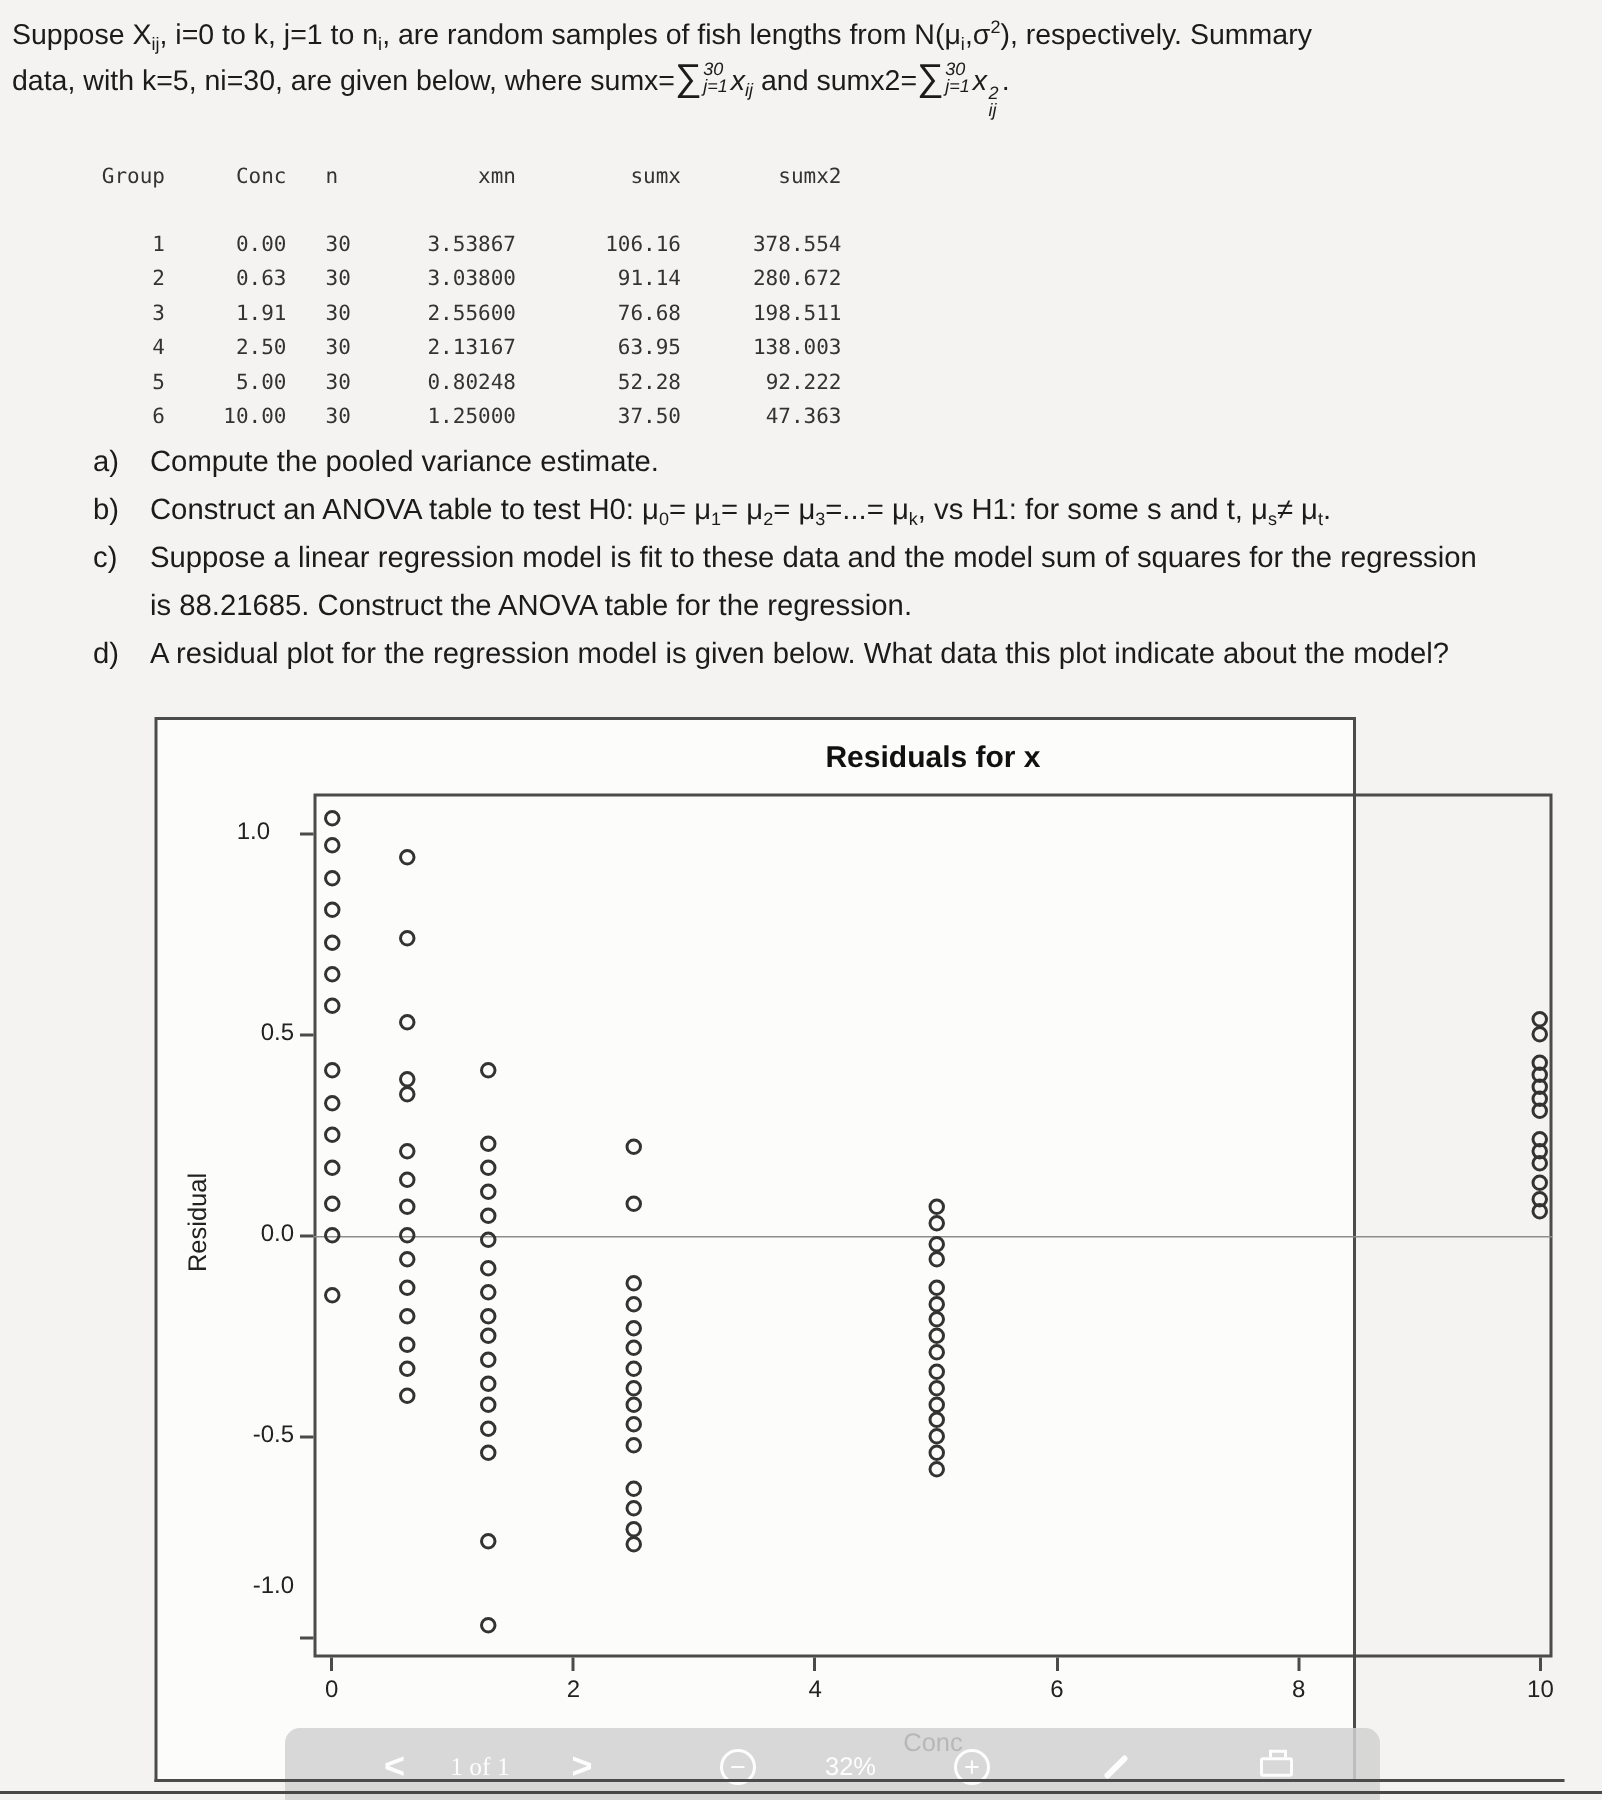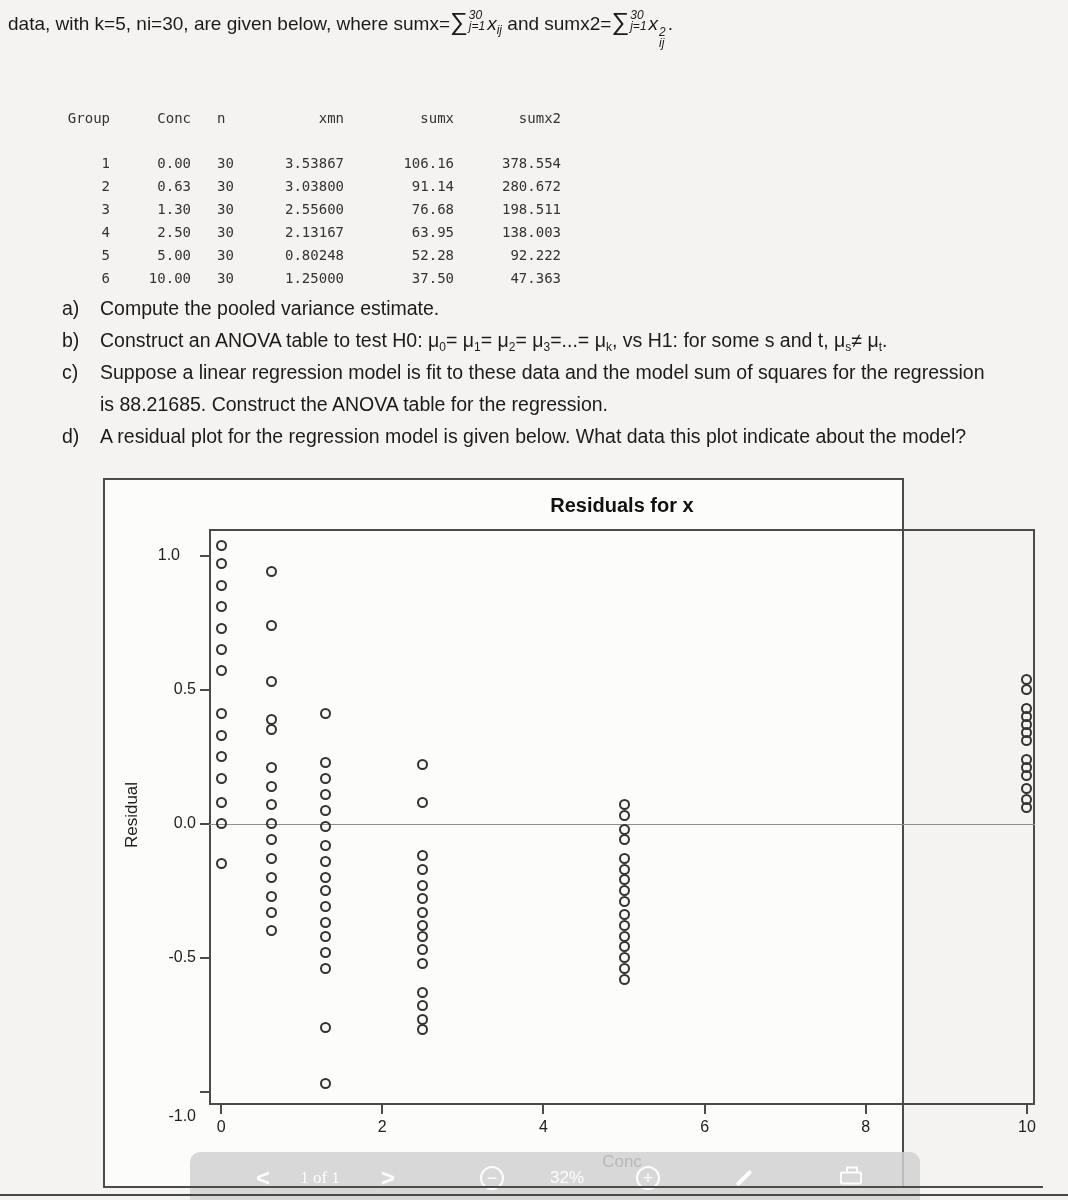--- a/index.html
+++ b/index.html
@@ -68,20 +68,21 @@
     border:2px solid rgba(255,255,255,0.95);border-bottom:none;box-sizing:border-box;}
   #figure-bottom-line{position:absolute;left:103px;top:1186px;width:940px;height:2px;
     background:#4b4b4b;z-index:7;}
   #page-bottom-line{position:absolute;left:0;top:1194px;width:1068px;height:2px;
     background:#474747;z-index:8;}
 </style>
 </head>
 <body>
 
 <div class="intro">
+  <div>Suppose X<sub>ij</sub>, i=0 to k, j=1 to n<sub>i</sub>, are random samples of fish lengths from  N(μ<sub>i</sub>,σ<sup>2</sup>), respectively. Summary</div>
   <div>data, with k=5, ni=30, are given below, where sumx=<span class="sigma">
         <span class="sg">∑</span>
         <span class="stk">
           <span>30</span>
           <span>j=1</span>
         </span>
       </span><i>x</i><sub style="font-style: italic;">ij</sub> and sumx2=<span class="sigma">
         <span class="sg">∑</span>
         <span class="stk">
           <span>30</span>
@@ -114,21 +115,21 @@
       <div class="dt-row">
         <div class="c c1">2</div>
         <div class="c c2">0.63</div>
         <div class="c c3">30</div>
         <div class="c c4">3.03800</div>
         <div class="c c5">91.14</div>
         <div class="c c6">280.672</div>
       </div>
       <div class="dt-row">
         <div class="c c1">3</div>
-        <div class="c c2">1.30</div>
+        <div class="c c2">1.91</div>
         <div class="c c3">30</div>
         <div class="c c4">2.55600</div>
         <div class="c c5">76.68</div>
         <div class="c c6">198.511</div>
       </div>
       <div class="dt-row">
         <div class="c c1">4</div>
         <div class="c c2">2.50</div>
         <div class="c c3">30</div>
         <div class="c c4">2.13167</div>
@@ -181,21 +182,21 @@
       <div class="ref-line" style="left: 104px; width: 826px; top: 343.698px;"></div>
       <div class="ytick-mark" style="left: 95px; top: 74.7907px;"></div>
       <div class="ytick-label" style="left: 15px; top: 65.7907px;">1.0</div>
       <div class="ytick-mark" style="left: 95px; top: 208.744px;"></div>
       <div class="ytick-label" style="left: 31px; top: 199.744px;">0.5</div>
       <div class="ytick-mark" style="left: 95px; top: 342.698px;"></div>
       <div class="ytick-label" style="left: 31px; top: 333.698px;">0.0</div>
       <div class="ytick-mark" style="left: 95px; top: 476.651px;"></div>
       <div class="ytick-label" style="left: 31px; top: 467.651px;">-0.5</div>
       <div class="ytick-mark" style="left: 95px; top: 610.605px;"></div>
-      <div class="ytick-label" style="left: 31px; top: 627px;">-1.0</div>
+      <div class="ytick-label" style="left: 31px; top: 569px;">-1.0</div>
       <div class="xtick-mark" style="left: 115.088px; top: 625px;"></div>
       <div class="xtick-label" style="left: 94.0878px; top: 638px;">0</div>
       <div class="xtick-mark" style="left: 276.259px; top: 625px;"></div>
       <div class="xtick-label" style="left: 255.259px; top: 638px;">2</div>
       <div class="xtick-mark" style="left: 437.429px; top: 625px;"></div>
       <div class="xtick-label" style="left: 416.429px; top: 638px;">4</div>
       <div class="xtick-mark" style="left: 598.6px; top: 625px;"></div>
       <div class="xtick-label" style="left: 577.6px; top: 638px;">6</div>
       <div class="xtick-mark" style="left: 759.771px; top: 625px;"></div>
       <div class="xtick-label" style="left: 738.771px; top: 638px;">8</div>

